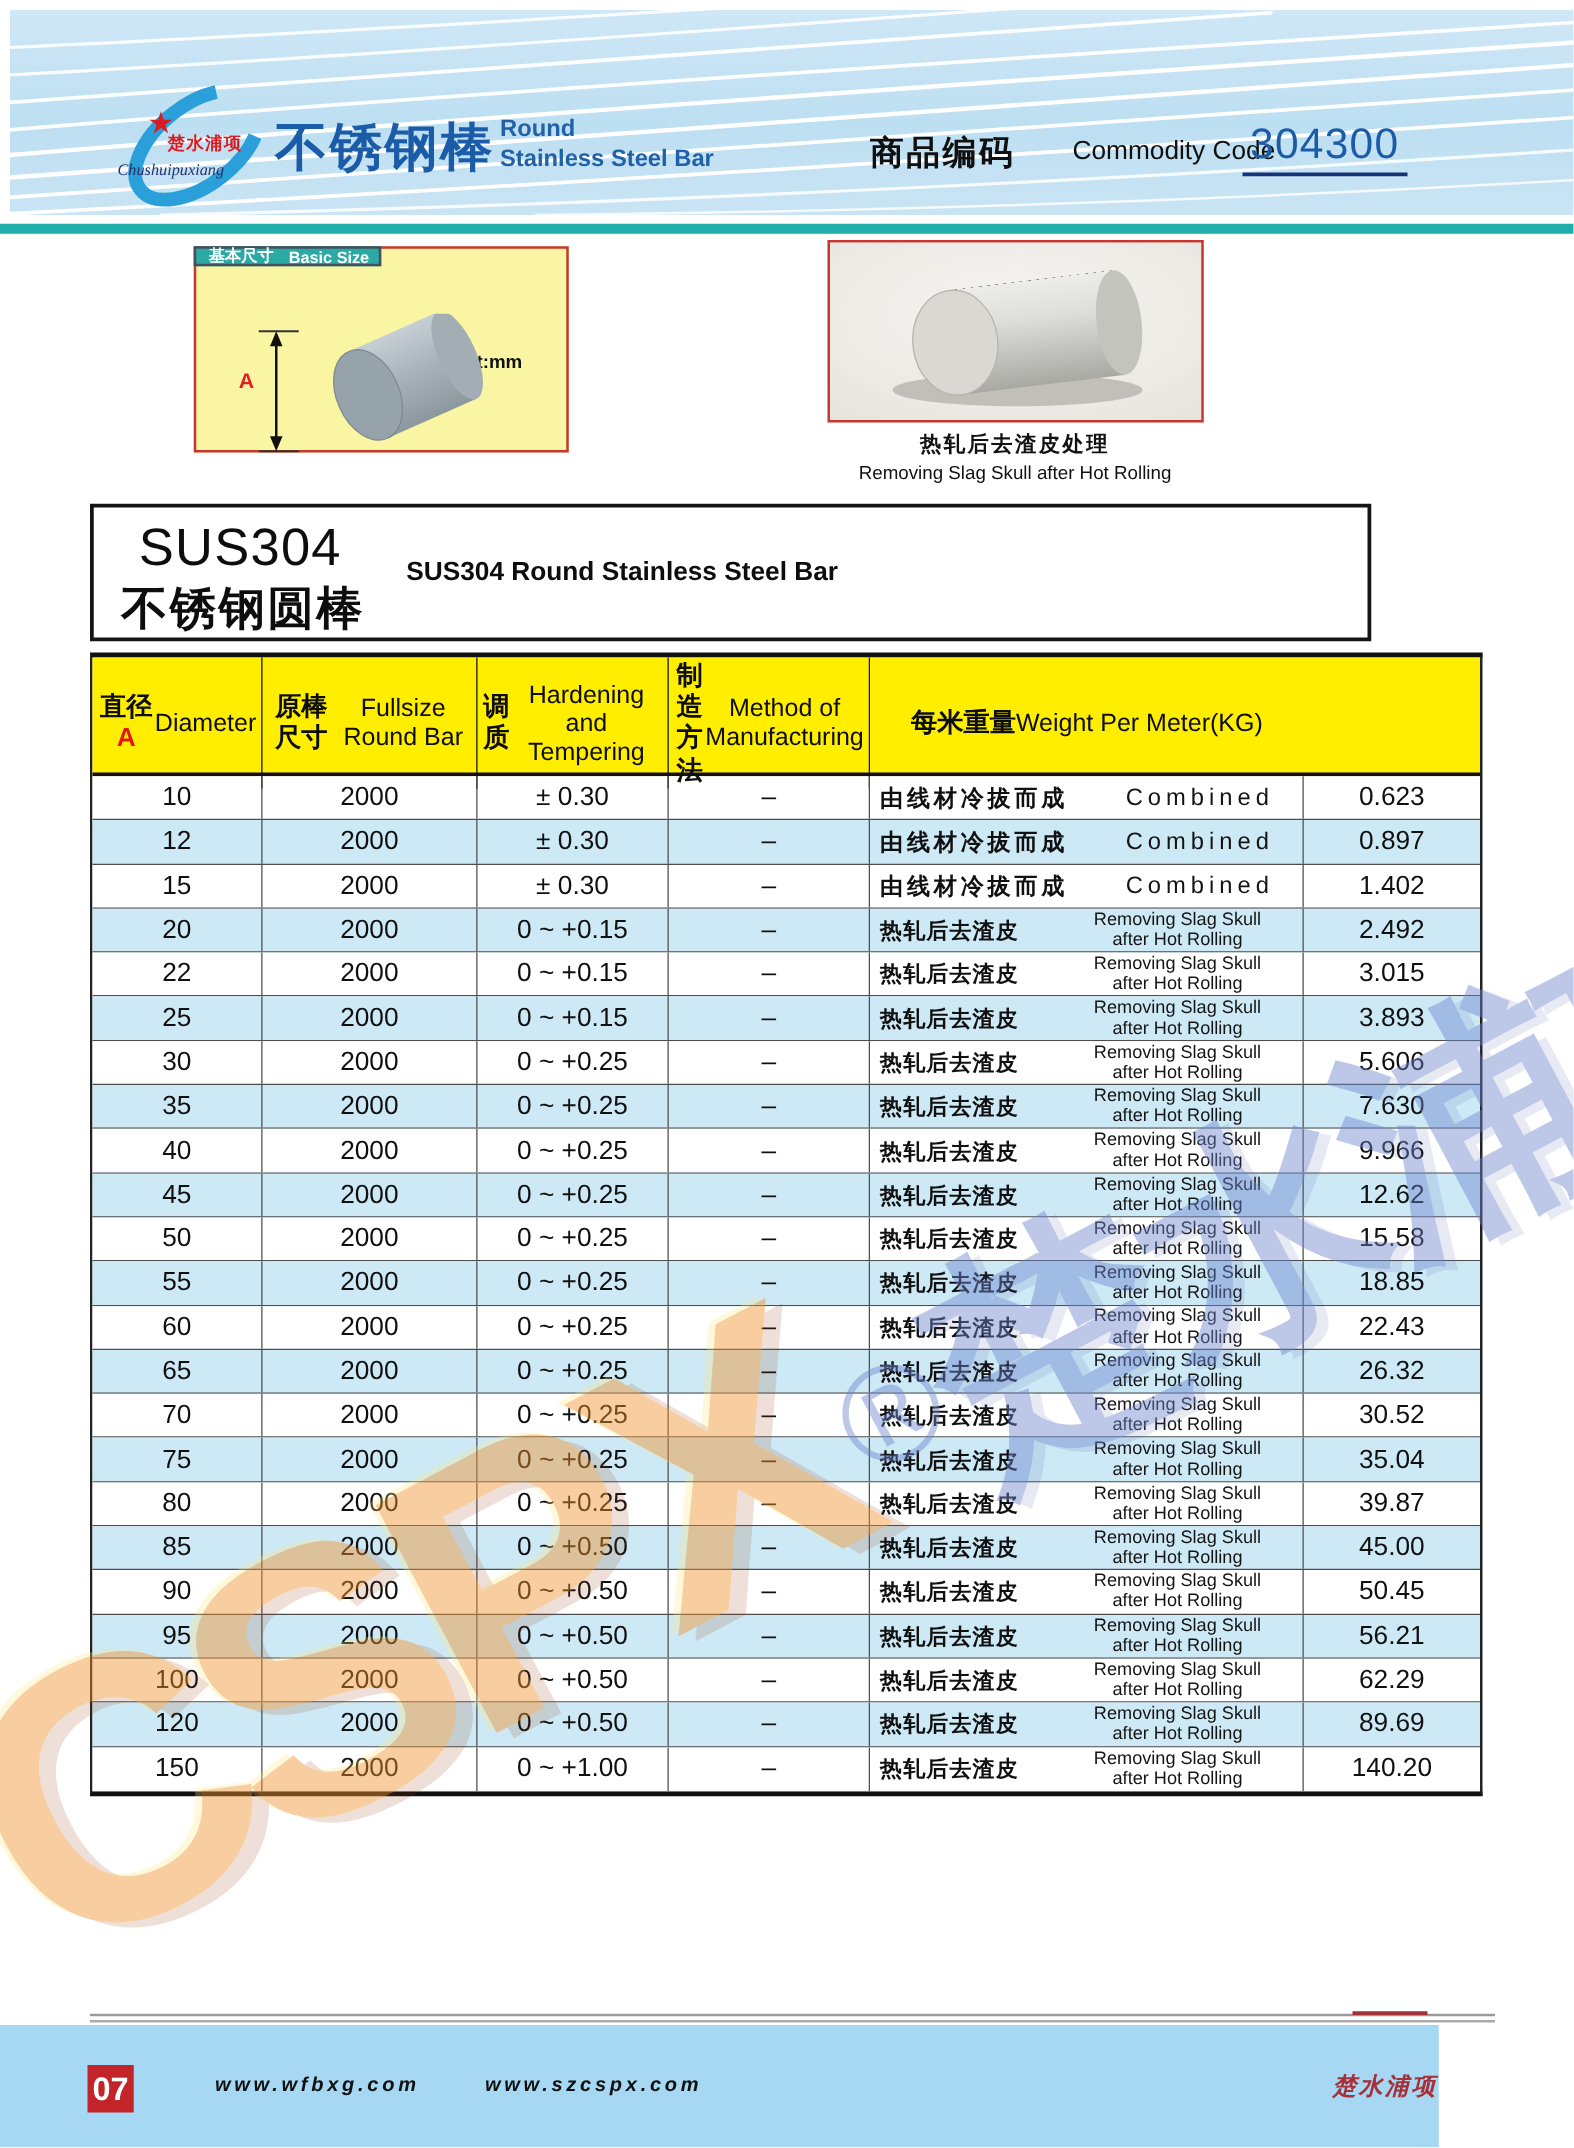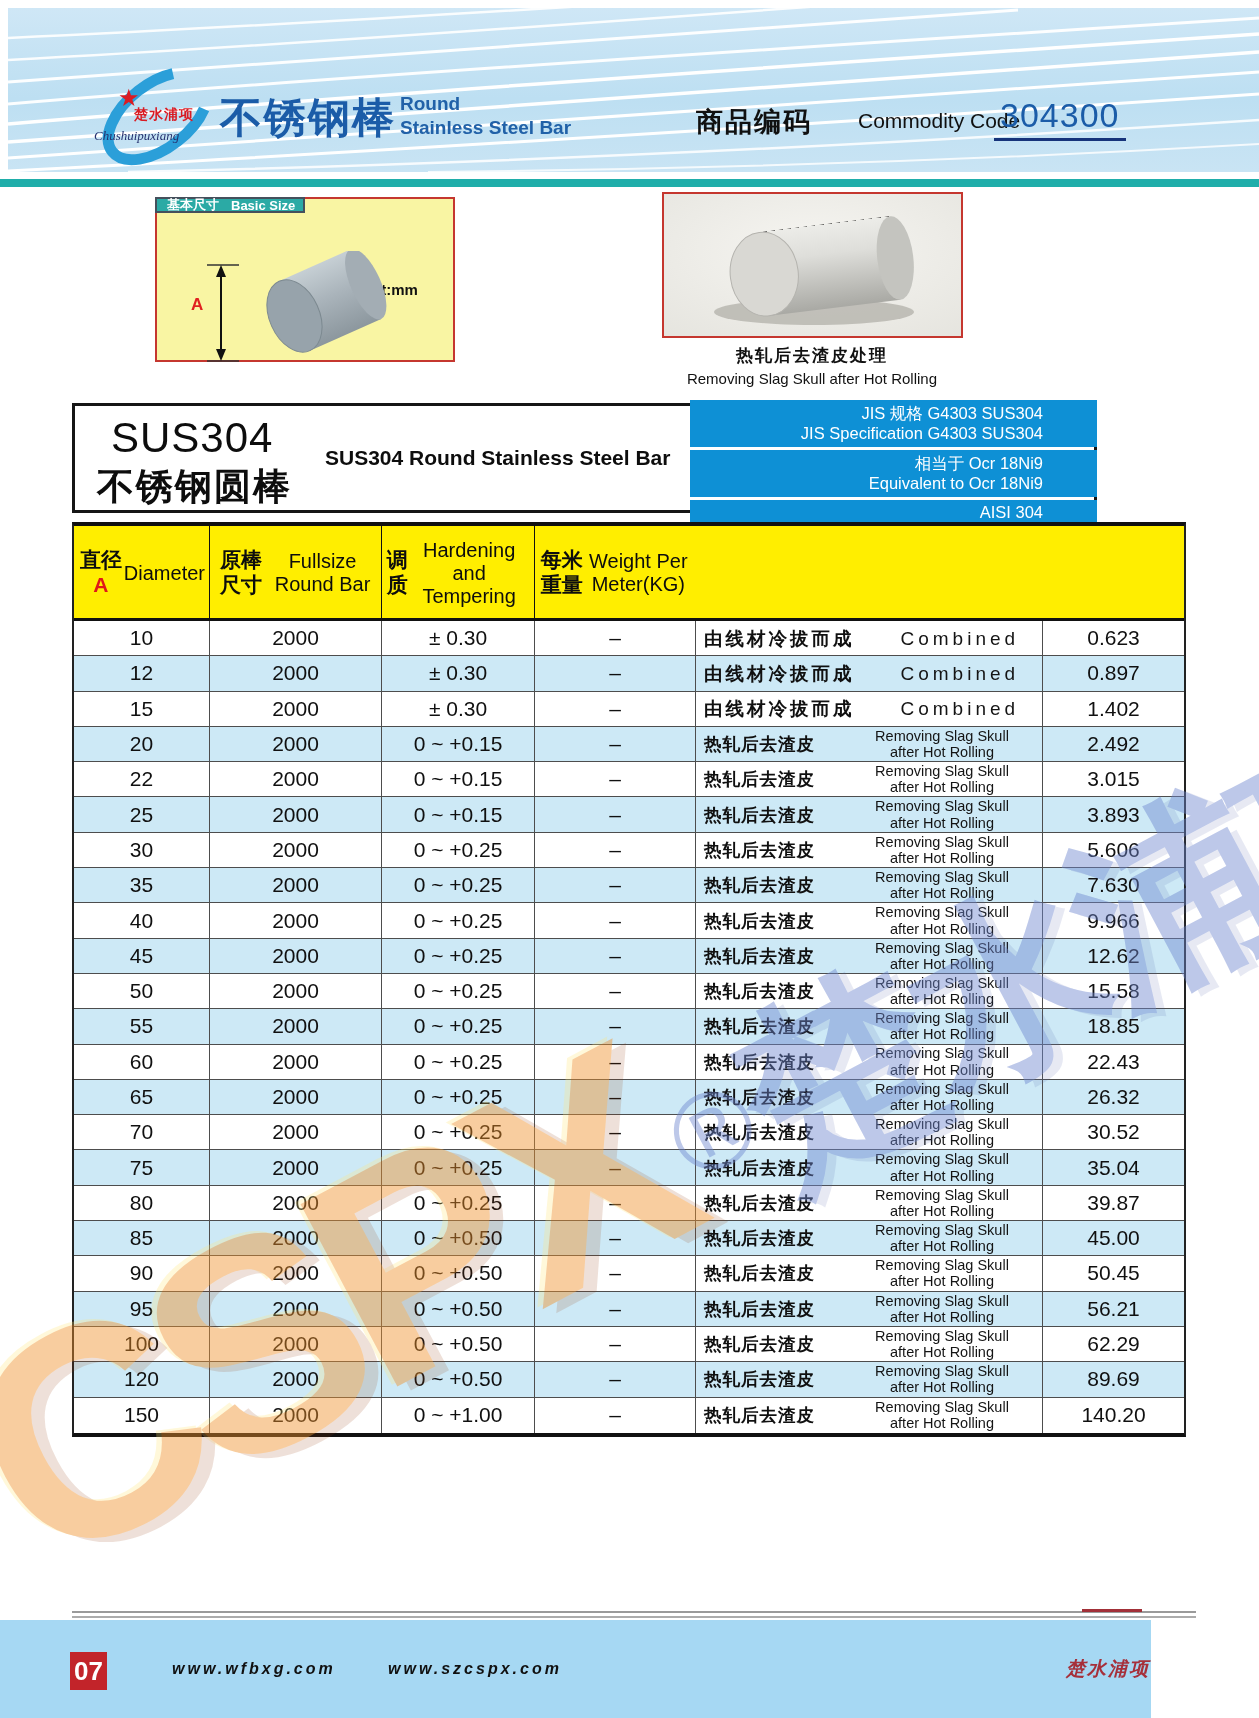--- a/index.html
+++ b/index.html
@@ -203,49 +203,40 @@
   <div class="photo-caption">
     <div class="cap-cn">热轧后去渣皮处理</div>
     <div class="cap-en">Removing Slag Skull after Hot Rolling</div>
   </div>
 
   <div class="sus-box">
     <div class="sus-code">SUS304</div>
     <div class="sus-name-cn">不锈钢圆棒</div>
     <div class="sus-name-en">SUS304 Round Stainless Steel Bar</div>
   </div>
-  <div class="spec-panel">
-    <div class="spec-block">
-      <span class="sp-cn">JIS 规格 G4303   SUS304</span>
-      <span class="sp-en">JIS Specification G4303   SUS304</span>
-    </div>
-    <div class="spec-block">
-      <span class="sp-cn">相当于  Ocr 18Ni9</span>
-      <span class="sp-en">Equivalent to  Ocr 18Ni9</span>
-    </div>
-    <div class="spec-block single">
-      <span class="sp-cn">AISI  304</span>
-    </div>
-  </div>
 
   <div class="spec-table">
     <div class="thead">
       <div class="th">
         <div class="h-cn"><span>直径</span><span class="accent">A</span></div>
         <div class="h-en">Diameter</div>
       </div>
       <div class="th">
         <div class="h-cn">原棒尺寸</div>
         <div class="h-en">Fullsize Round Bar</div>
       </div>
       <div class="th">
         <div class="h-cn">调质</div>
         <div class="h-en">Hardening and Tempering</div>
       </div>
       <div class="th">
+        <div class="h-cn">制造方法</div>
+        <div class="h-en">Method of Manufacturing</div>
+      </div>
+      <div class="th">
         <div class="h-cn">每米重量</div>
         <div class="h-en">Weight Per Meter(KG)</div>
       </div>
     </div>
     <div>
         <div class="trow">
           <div class="cell c-d">10</div>
           <div class="cell c-f">2000</div>
           <div class="cell c-t">± 0.30</div>
           <div class="cell c-h">–</div>

